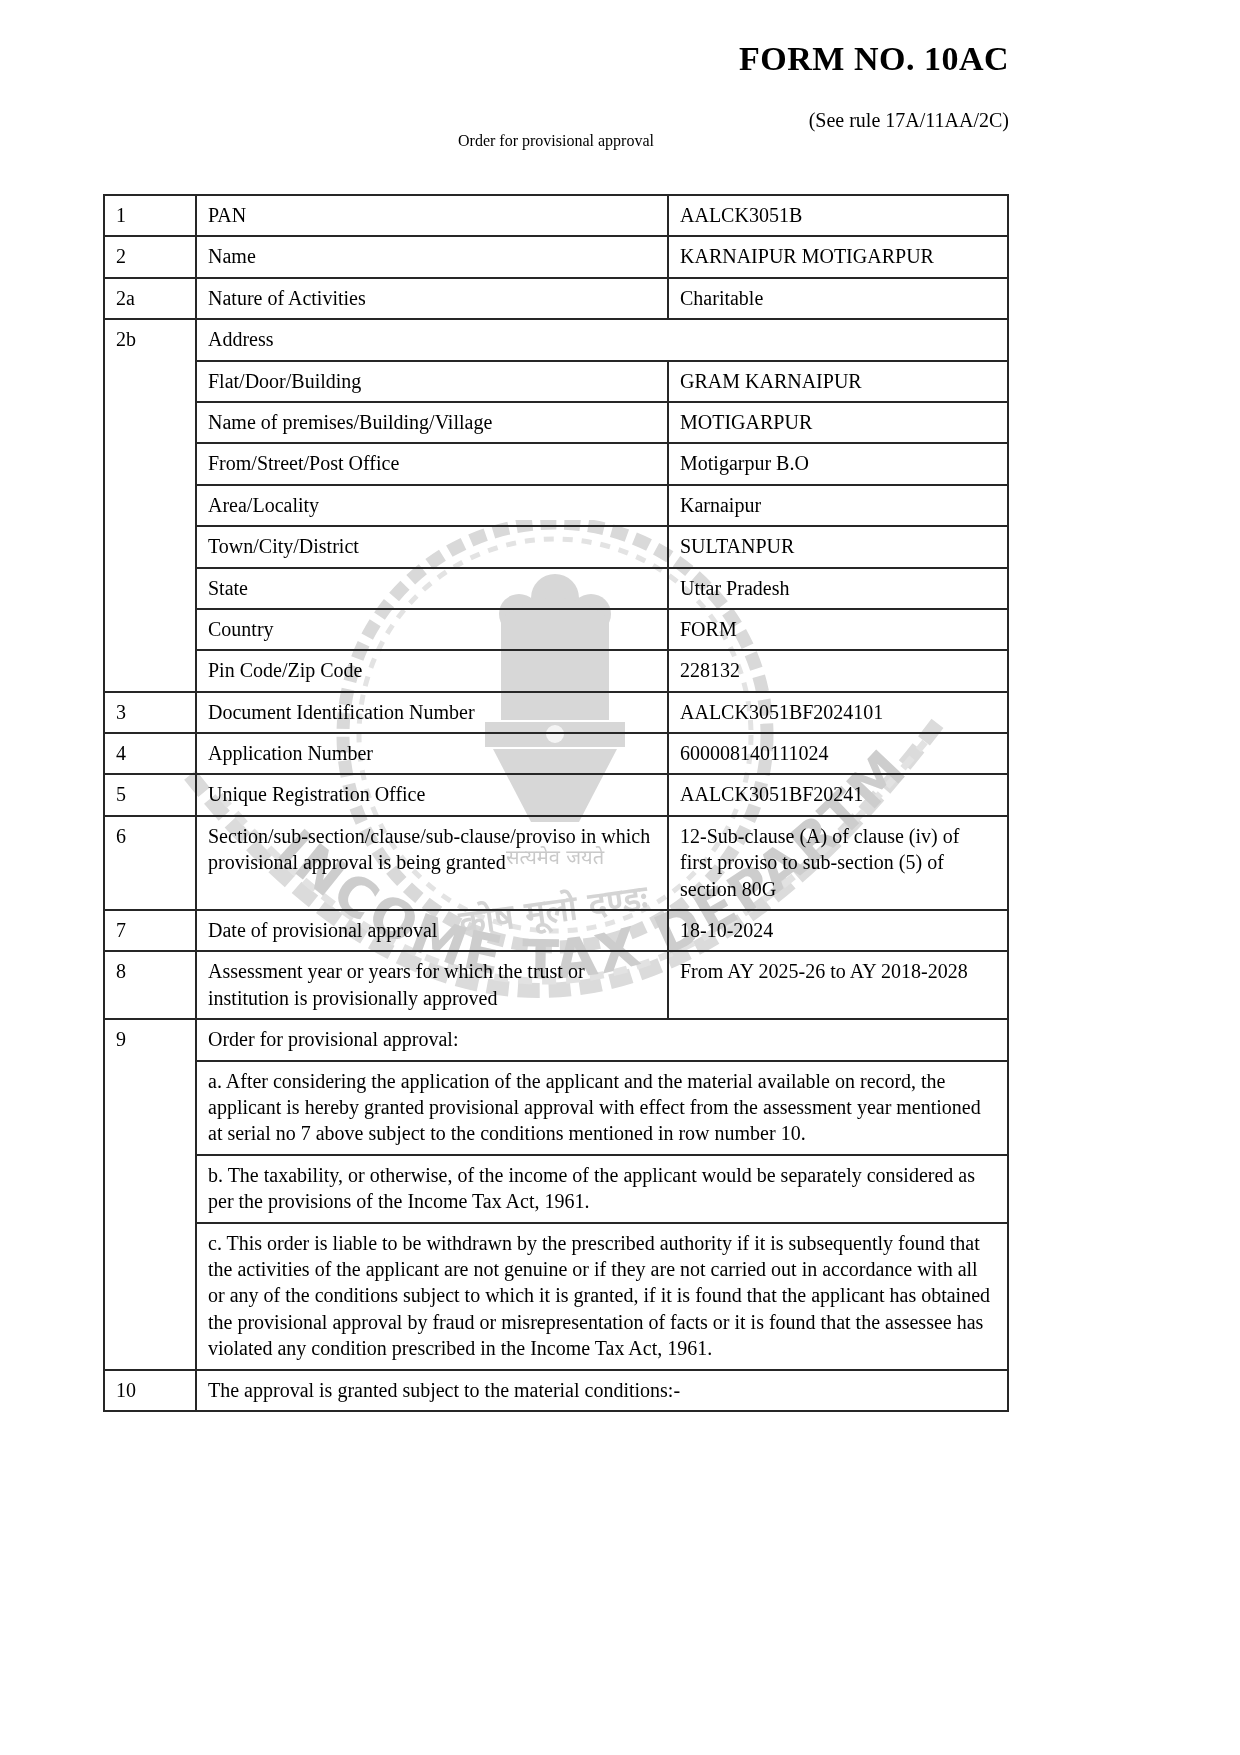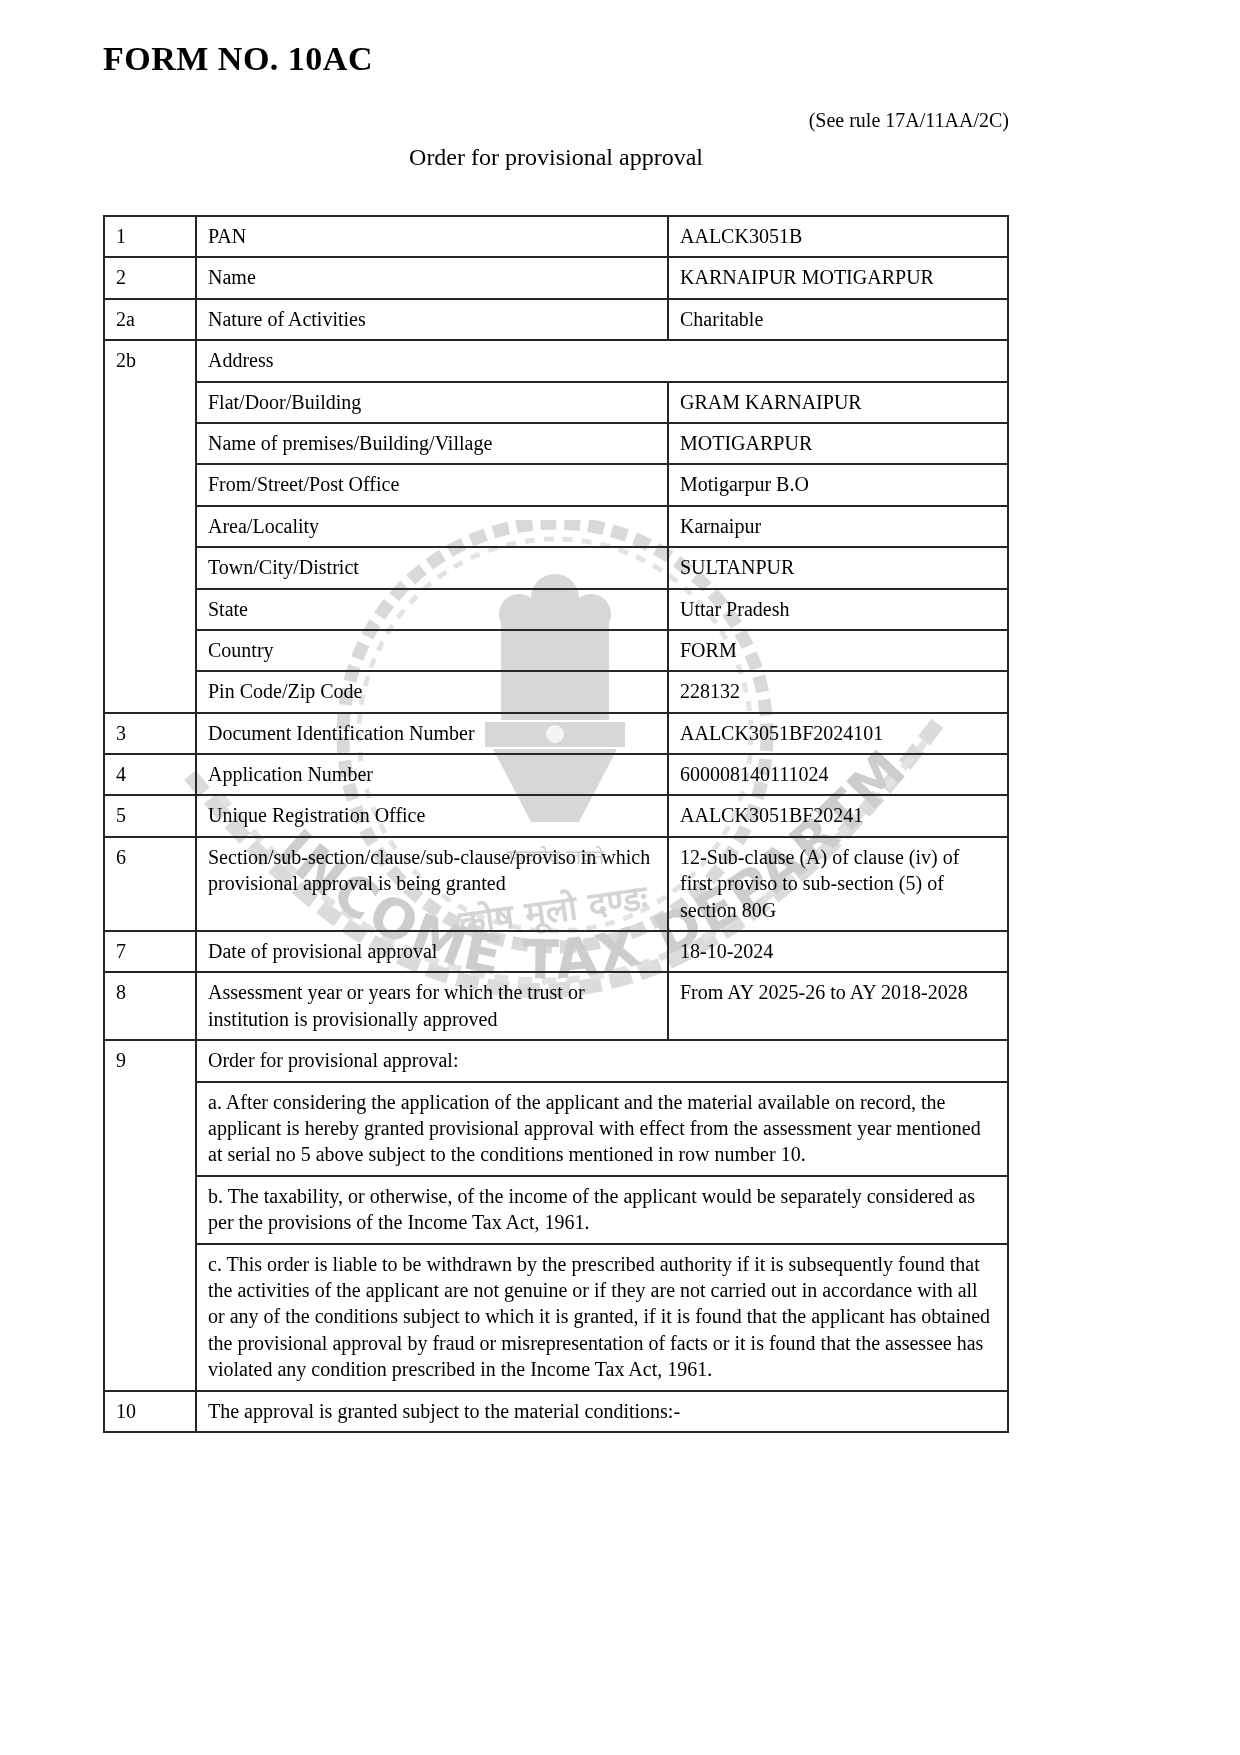--- a/index.html
+++ b/index.html
@@ -24,34 +24,34 @@
   }
   .page {
     position: absolute;
     left: 103px;
     top: 0;
     width: 906px;
     z-index: 1;
   }
   .title {
     margin: 40px 0 0 0;
-    text-align: left;
+    text-align: right;
     font-size: 34px;
     font-weight: bold;
     letter-spacing: 0.5px;
   }
   .ruleref {
     margin-top: 31px;
     text-align: right;
     font-size: 20px;
   }
   .subtitle {
-    margin-top: 12px;
+    margin-top: 0;
     text-align: center;
-    font-size: 24px;
+    font-size: 16px;
   }
   table.form-table {
     border-collapse: collapse;
     table-layout: fixed;
     width: 100%;
     margin-top: 44px;
   }
   table.form-table td {
     border: 2px solid #262626;
     padding: 6px 11px 7px 11px;
@@ -188,21 +188,21 @@
       <tr>
         <td class="sno">8</td>
         <td>Assessment year or years for which the trust or institution is provisionally approved</td>
         <td>From AY 2025-26 to AY 2018-2028</td>
       </tr>
       <tr>
         <td class="sno" rowspan="4">9</td>
         <td colspan="2">Order for provisional approval:</td>
       </tr>
       <tr>
-        <td class="para" colspan="2">a. After considering the application of the applicant and the material available on record, the applicant is hereby granted provisional approval with effect from the assessment year mentioned at serial no 5 above subject to the conditions mentioned in row number 10.</td>
+        <td class="para" colspan="2">a. After considering the application of the applicant and the material available on record, the applicant is hereby granted provisional approval with effect from the assessment year mentioned at serial no 7 above subject to the conditions mentioned in row number 10.</td>
       </tr>
       <tr>
         <td class="para" colspan="2">b. The taxability, or otherwise, of the income of the applicant would be separately considered as per the provisions of the Income Tax Act, 1961.</td>
       </tr>
       <tr>
         <td class="para" colspan="2">c. This order is liable to be withdrawn by the prescribed authority if it is subsequently found that the activities of the applicant are not genuine or if they are not carried out in accordance with all or any of the conditions subject to which it is granted, if it is found that the applicant has obtained the provisional approval by fraud or misrepresentation of facts or it is found that the assessee has violated any condition prescribed in the Income Tax Act, 1961.</td>
       </tr>
       <tr>
         <td class="sno">10</td>
         <td colspan="2">The approval is granted subject to the material conditions:-</td>

